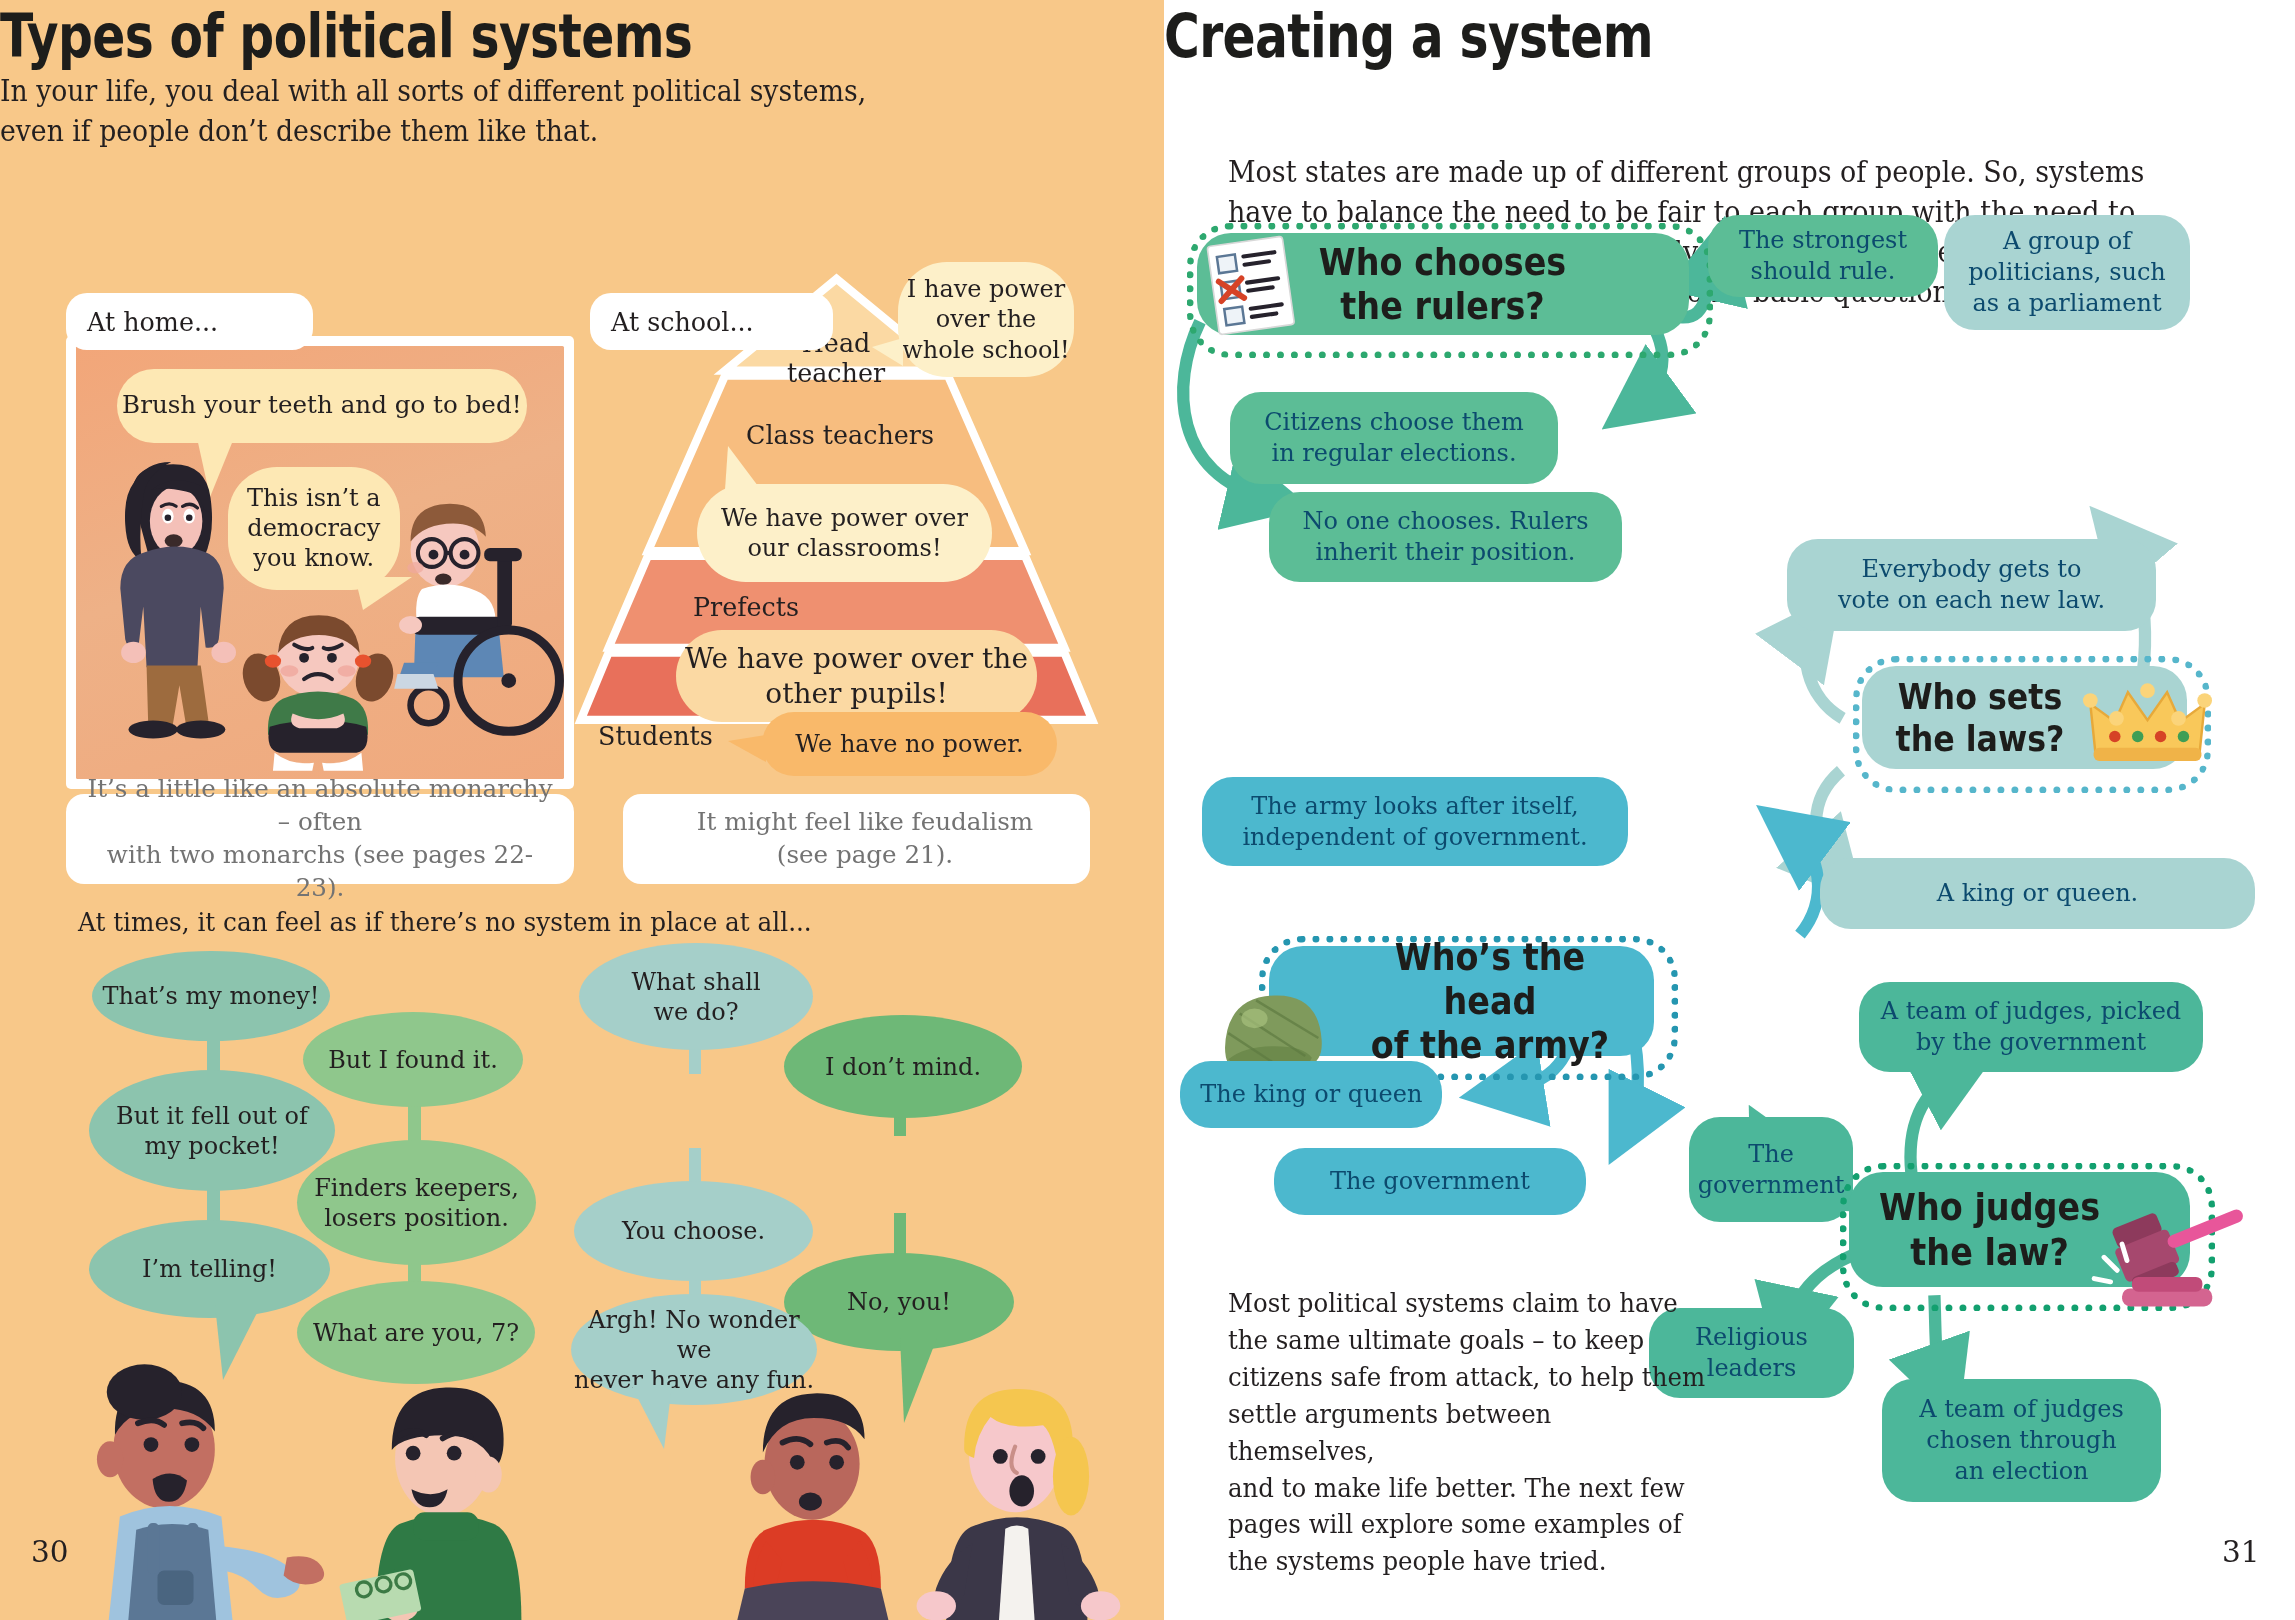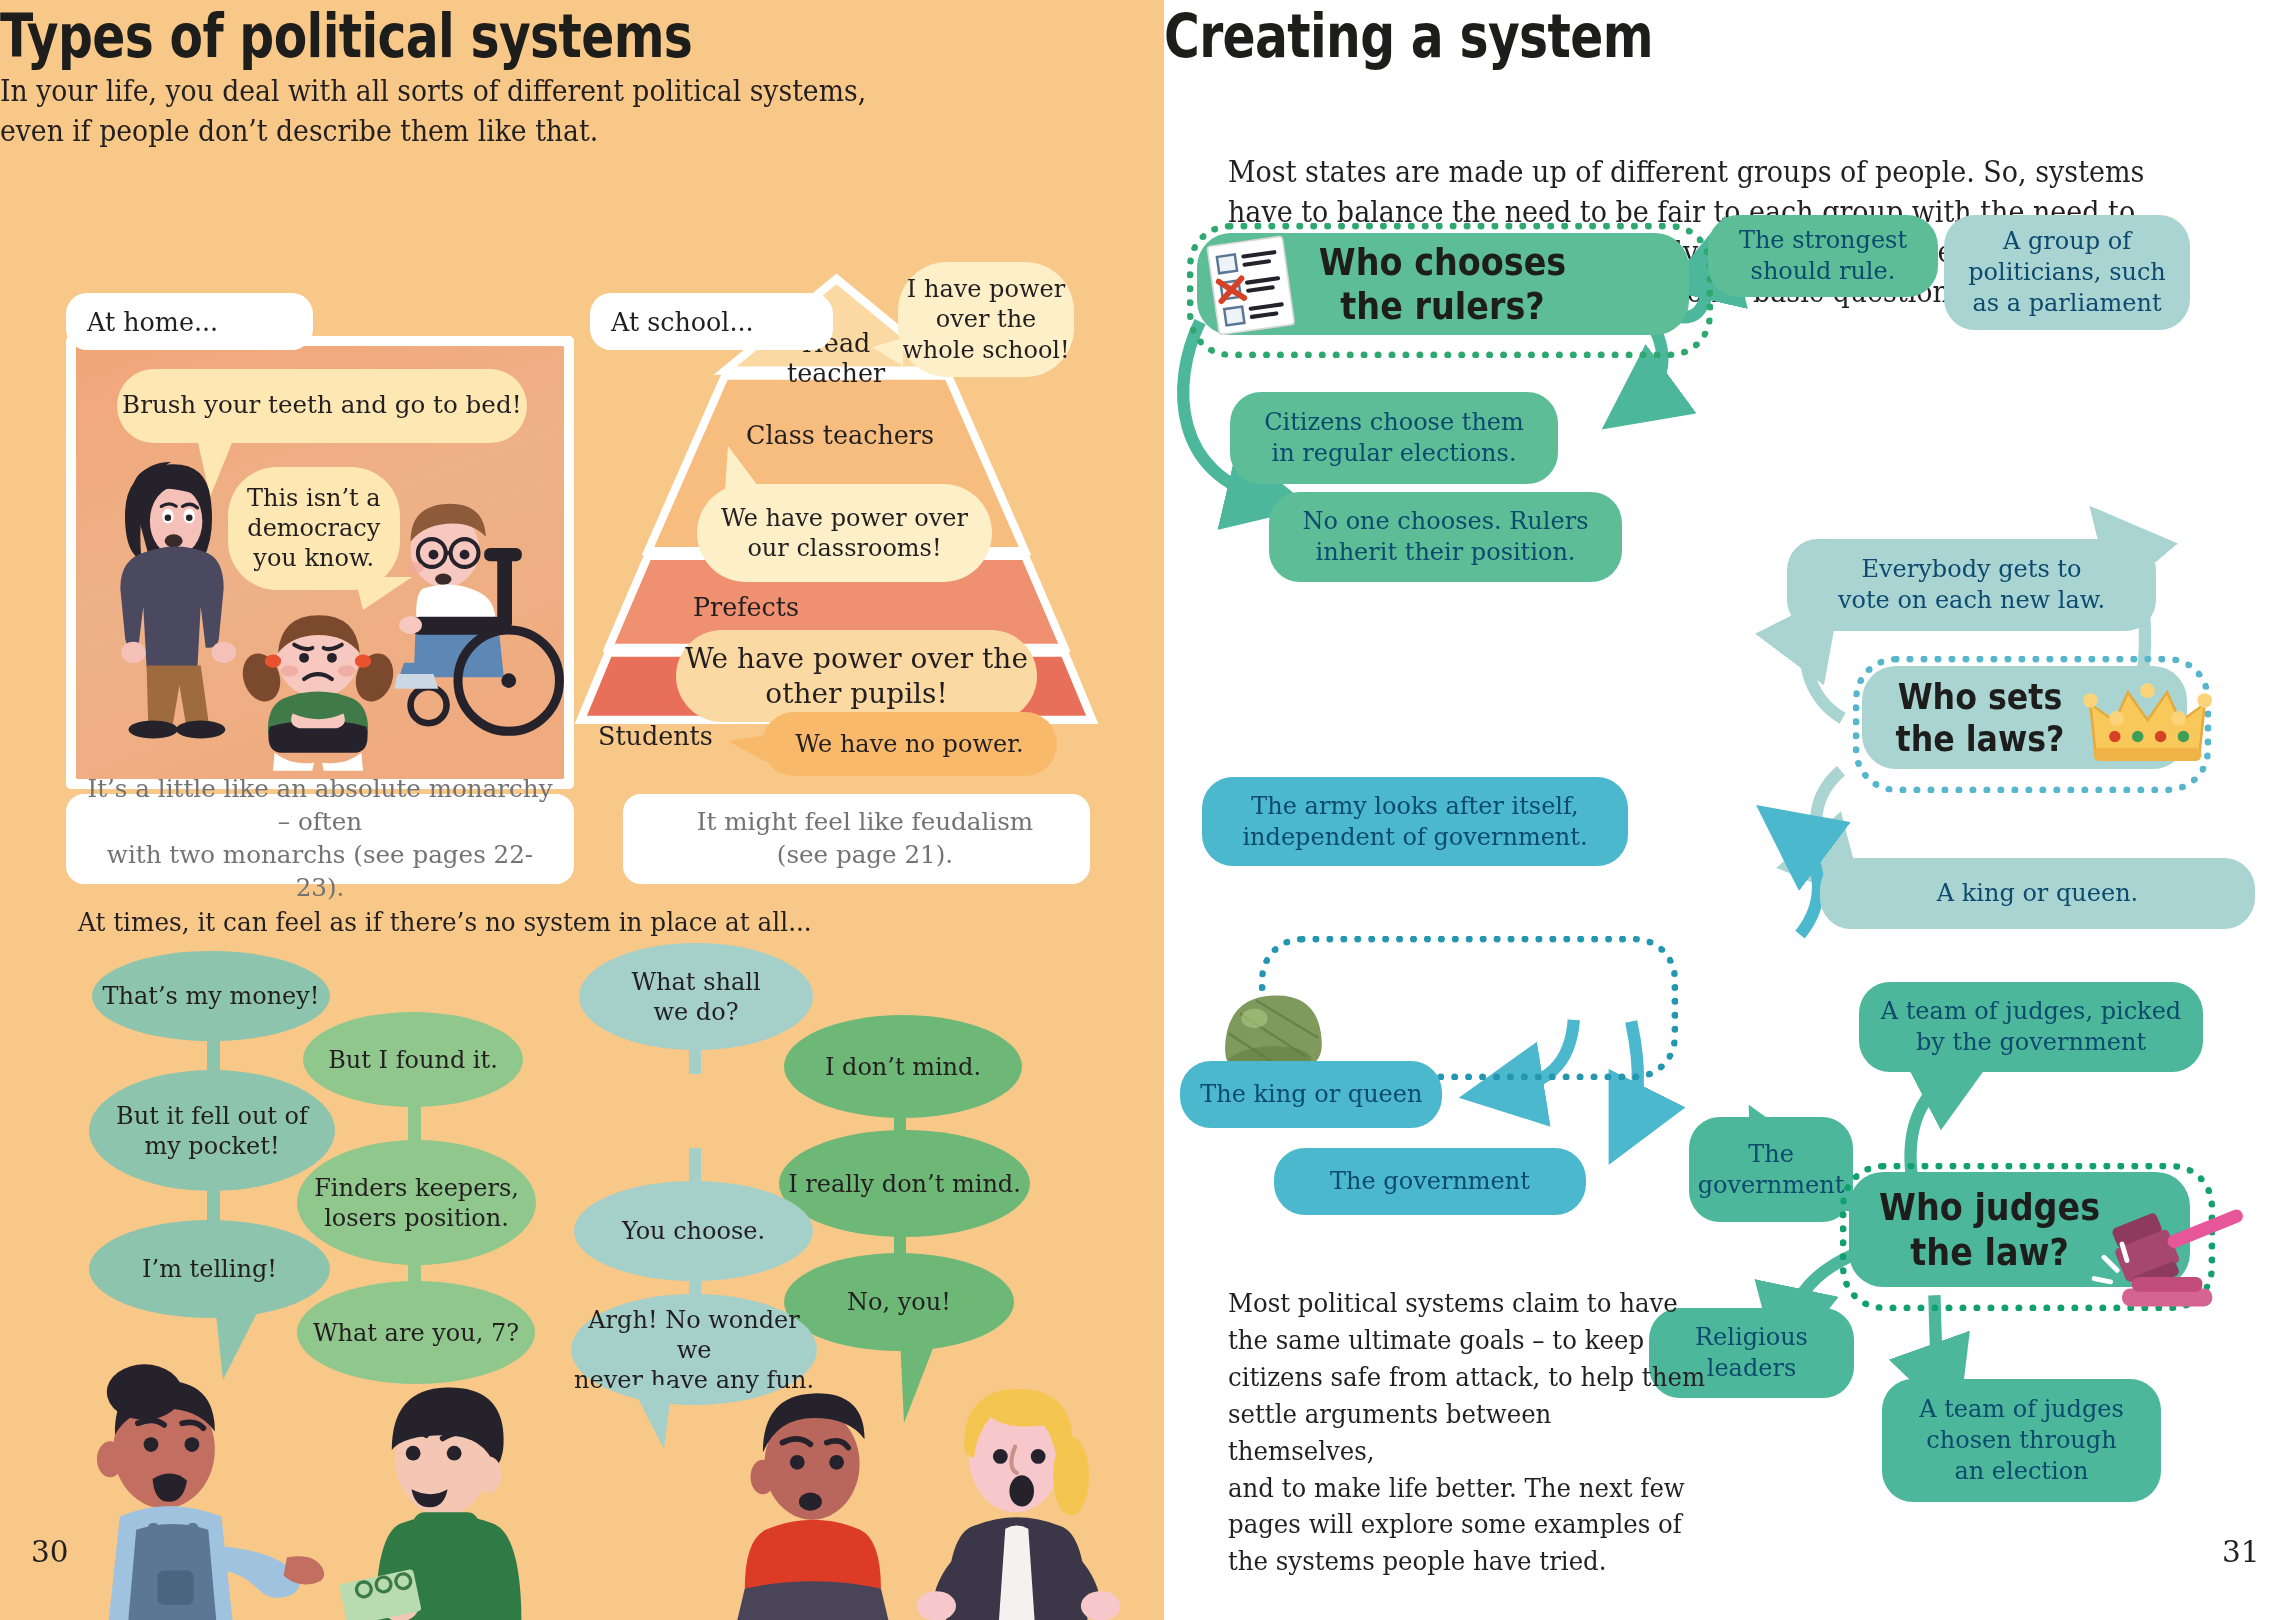--- a/index.html
+++ b/index.html
@@ -322,23 +322,20 @@
   <div class="stem" style="left:894px;top:1090px;width:11.5px;height:46px;background:#6eb877;"></div>
   <div class="stem" style="left:894px;top:1213px;width:11.5px;height:46px;background:#6eb877;"></div>
 
   <div class="ell" style="left:579px;top:943px;width:234px;height:107px;background:#a5cfc9;font-size:24px;white-space:pre-line;">
     <span>What shall
 we do?</span>
   </div>
   <div class="ell" style="left:784px;top:1015px;width:238px;height:103px;background:#6eb877;font-size:24px;">
     <span>I don’t mind.</span>
   </div>
-  <div class="ell" style="left:779px;top:1130px;width:251px;height:107px;background:#6eb877;font-size:24px;">
-    <span>I really don’t mind.</span>
-  </div>
   <div class="ell" style="left:574px;top:1181px;width:239px;height:100px;background:#a5cfc9;font-size:24px;">
     <span>You choose.</span>
   </div>
   <div class="ell" style="left:784px;top:1253px;width:230px;height:98px;background:#6eb877;font-size:24px;">
     <span>No, you!</span>
   </div>
   <div class="tail" style="left:900px;top:1338px;border-left:4.9px solid transparent;border-right:33px solid transparent;border-top:85px solid #6eb877;"></div>
   <div class="ell" style="left:571px;top:1294px;width:246px;height:111px;background:#a5cfc9;font-size:24px;white-space:pre-line;">
     <span>Argh! No wonder we
 never have any fun.</span>
@@ -537,20 +534,26 @@
   <div class="node" style="left:656px;top:858px;width:435px;height:71px;background:#a9d4d2;font-size:24px;">
     <span>A king or queen.</span>
   </div>
 
   <div class="node" style="left:38px;top:777px;width:426px;height:89px;background:#4cb8ce;font-size:24px;white-space:pre-line;">
     <span>The army looks after itself,
 independent of government.</span>
   </div>
 
   <div class="dots" style="left:95px;top:936px;width:405px;height:130px;border:7.4px dotted #2596b0;border-radius:43px;"></div>
+  <div class="qnode" style="left:105px;top:946px;width:385px;height:110px;background:#4cb8ce;font-size:38px;">
+    <div class="qtxt" style="margin-left:57px;">
+      <div>Who’s the head</div>
+      <div>of the army?</div>
+    </div>
+  </div>
   <svg style="left:51px;top:984px;" width="115" height="131" viewBox="0 0 140 160">
     <path d="M12 78 q2 -62 60 -64 q54 -2 58 54 q2 26 -16 32 q-14 -6 -36 -6 q-36 0 -50 14 q-16 -6 -16 -30 Z" fill="#7f9a5c"></path>
     <path d="M16 92 q20 -16 56 -16 q36 0 46 14 q-8 20 -34 22 q-42 4 -68 -20 Z" fill="#6d8a4c"></path>
     <path d="M30 36 L110 88 M50 20 L126 66 M16 60 L86 106" stroke="#5e7a42" stroke-width="3" fill="none" opacity=".7"></path>
     <ellipse cx="48" cy="42" rx="16" ry="12" fill="#a6c07e" opacity=".7"></ellipse>
     <path d="M26 104 q-6 30 0 48 q4 12 16 8 q8 -4 4 -16 q-6 -20 -4 -36 Z" fill="#3b3748"></path>
     <path d="M22 146 q16 -4 26 4 q2 10 -12 10 q-14 0 -14 -14 Z" fill="#3b3748"></path>
   </svg>
 
   <div class="node" style="left:16.4px;top:1061px;width:262px;height:67px;background:#4cb8ce;font-size:24px;">

